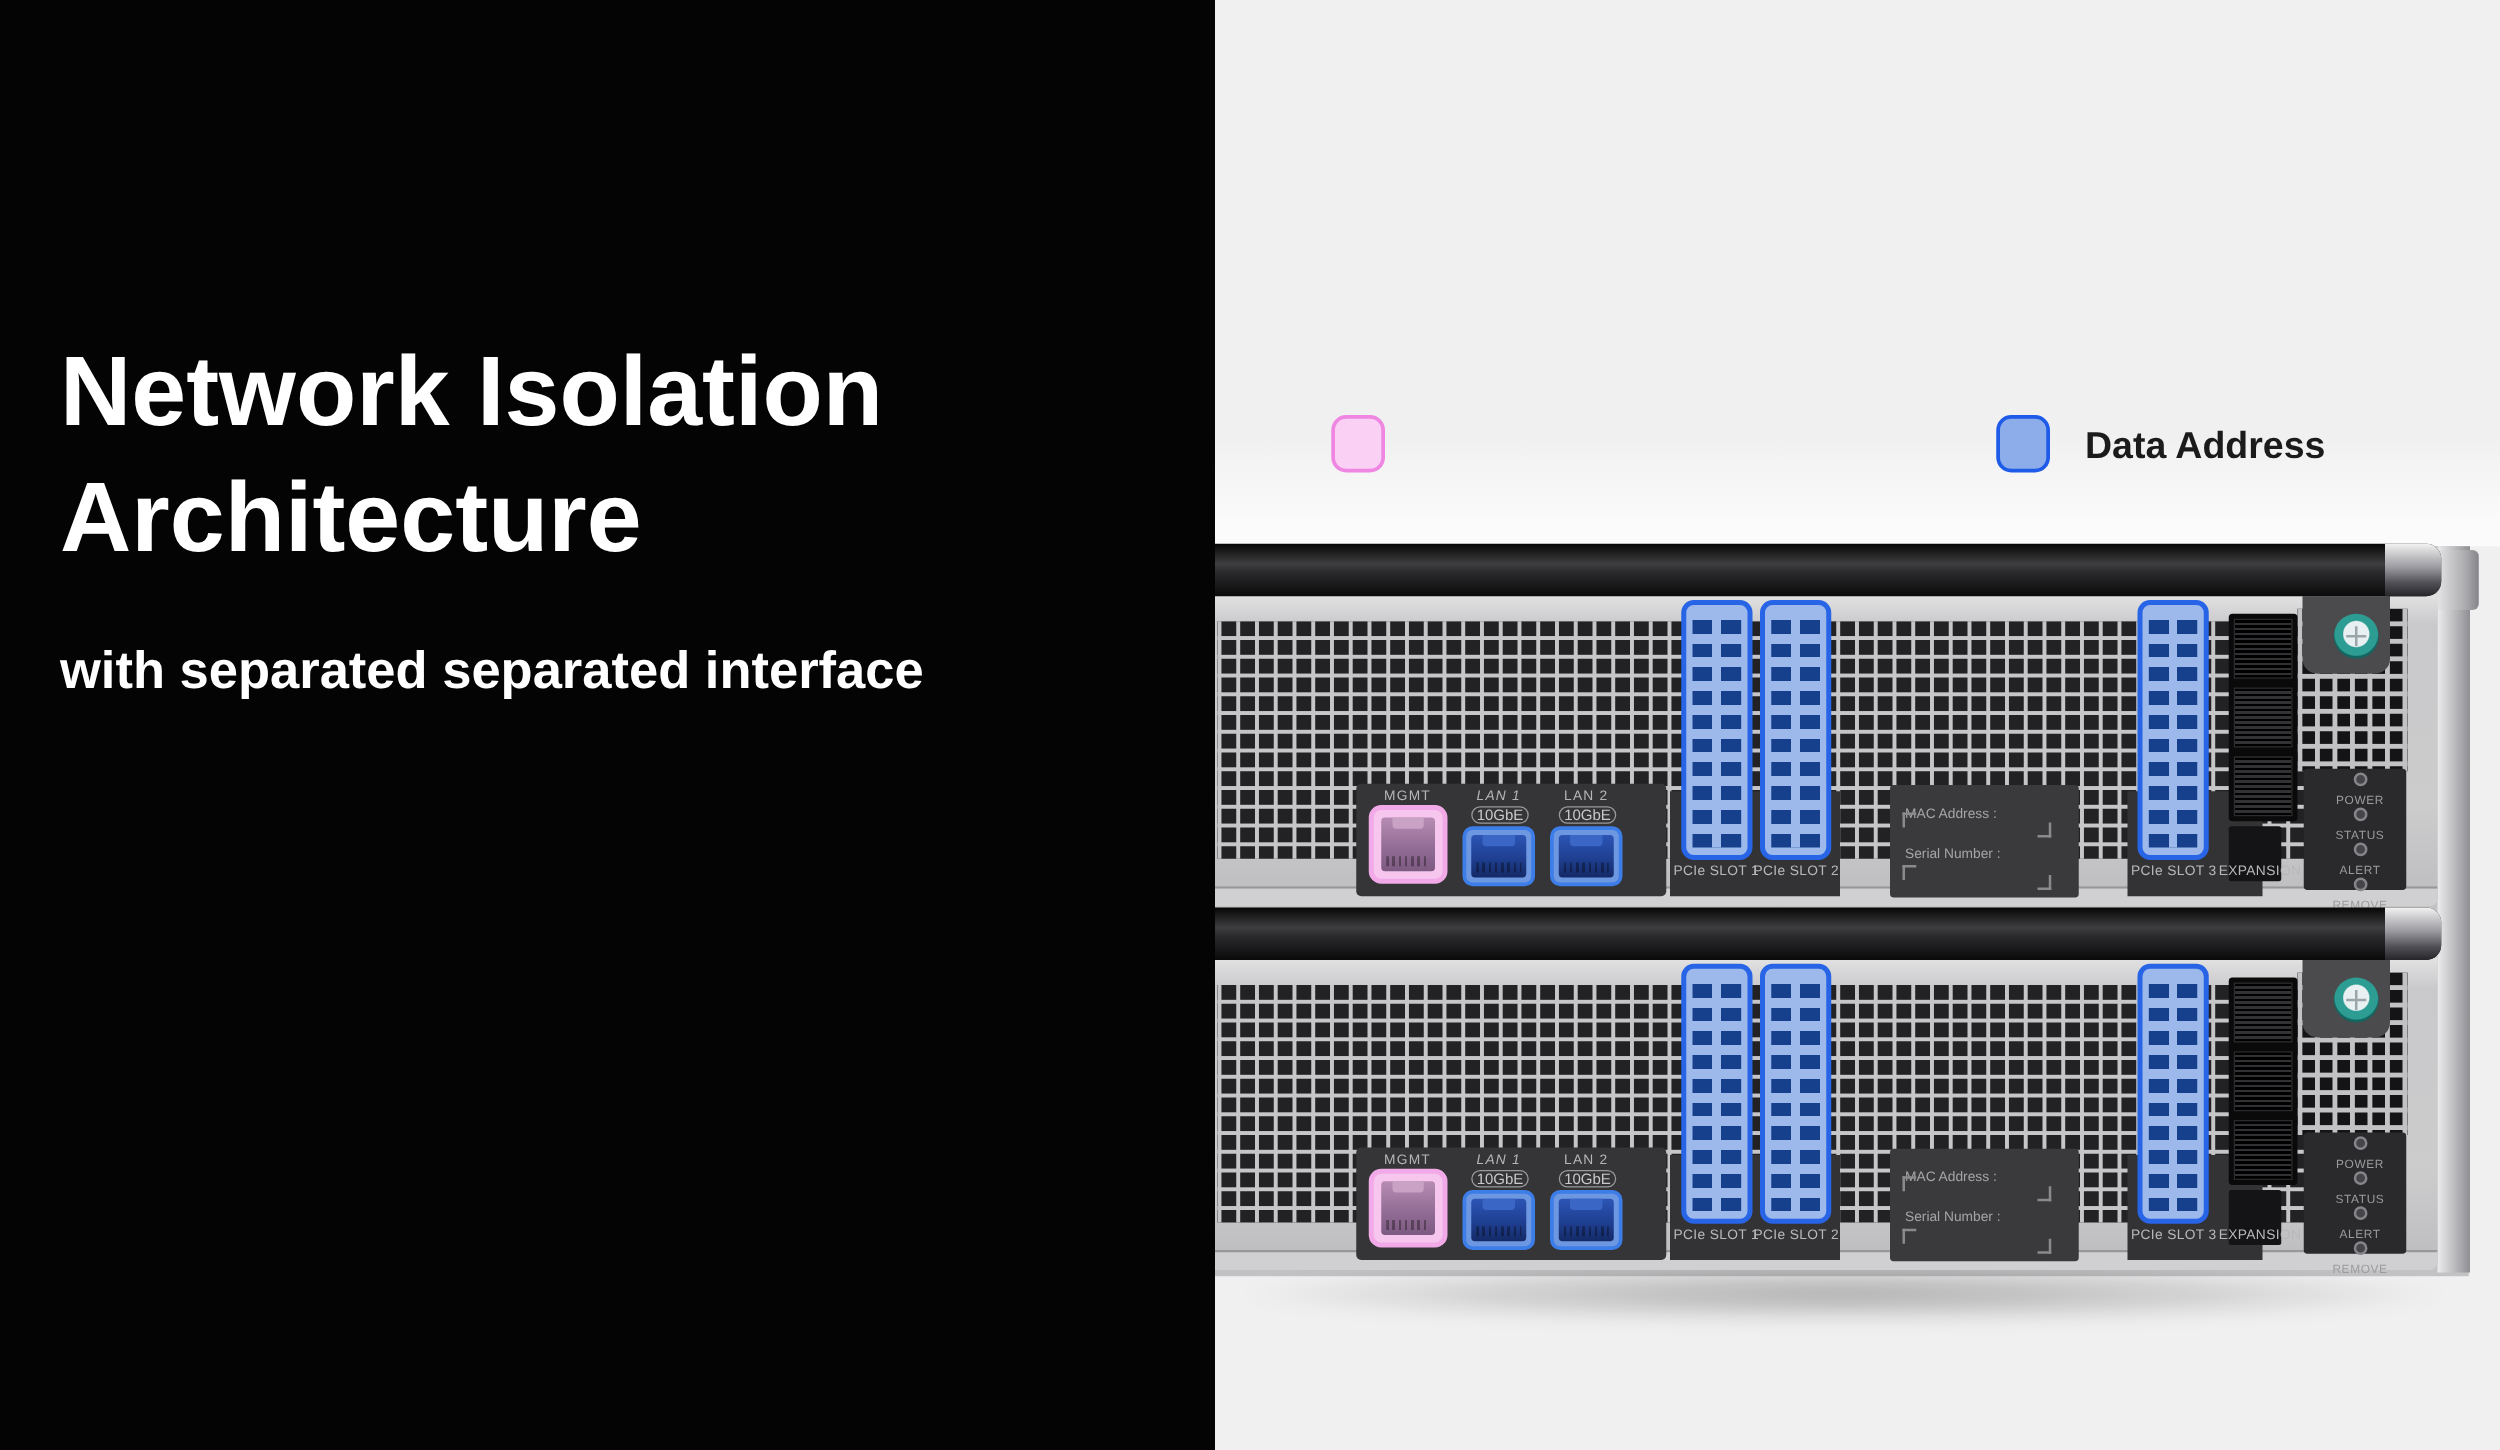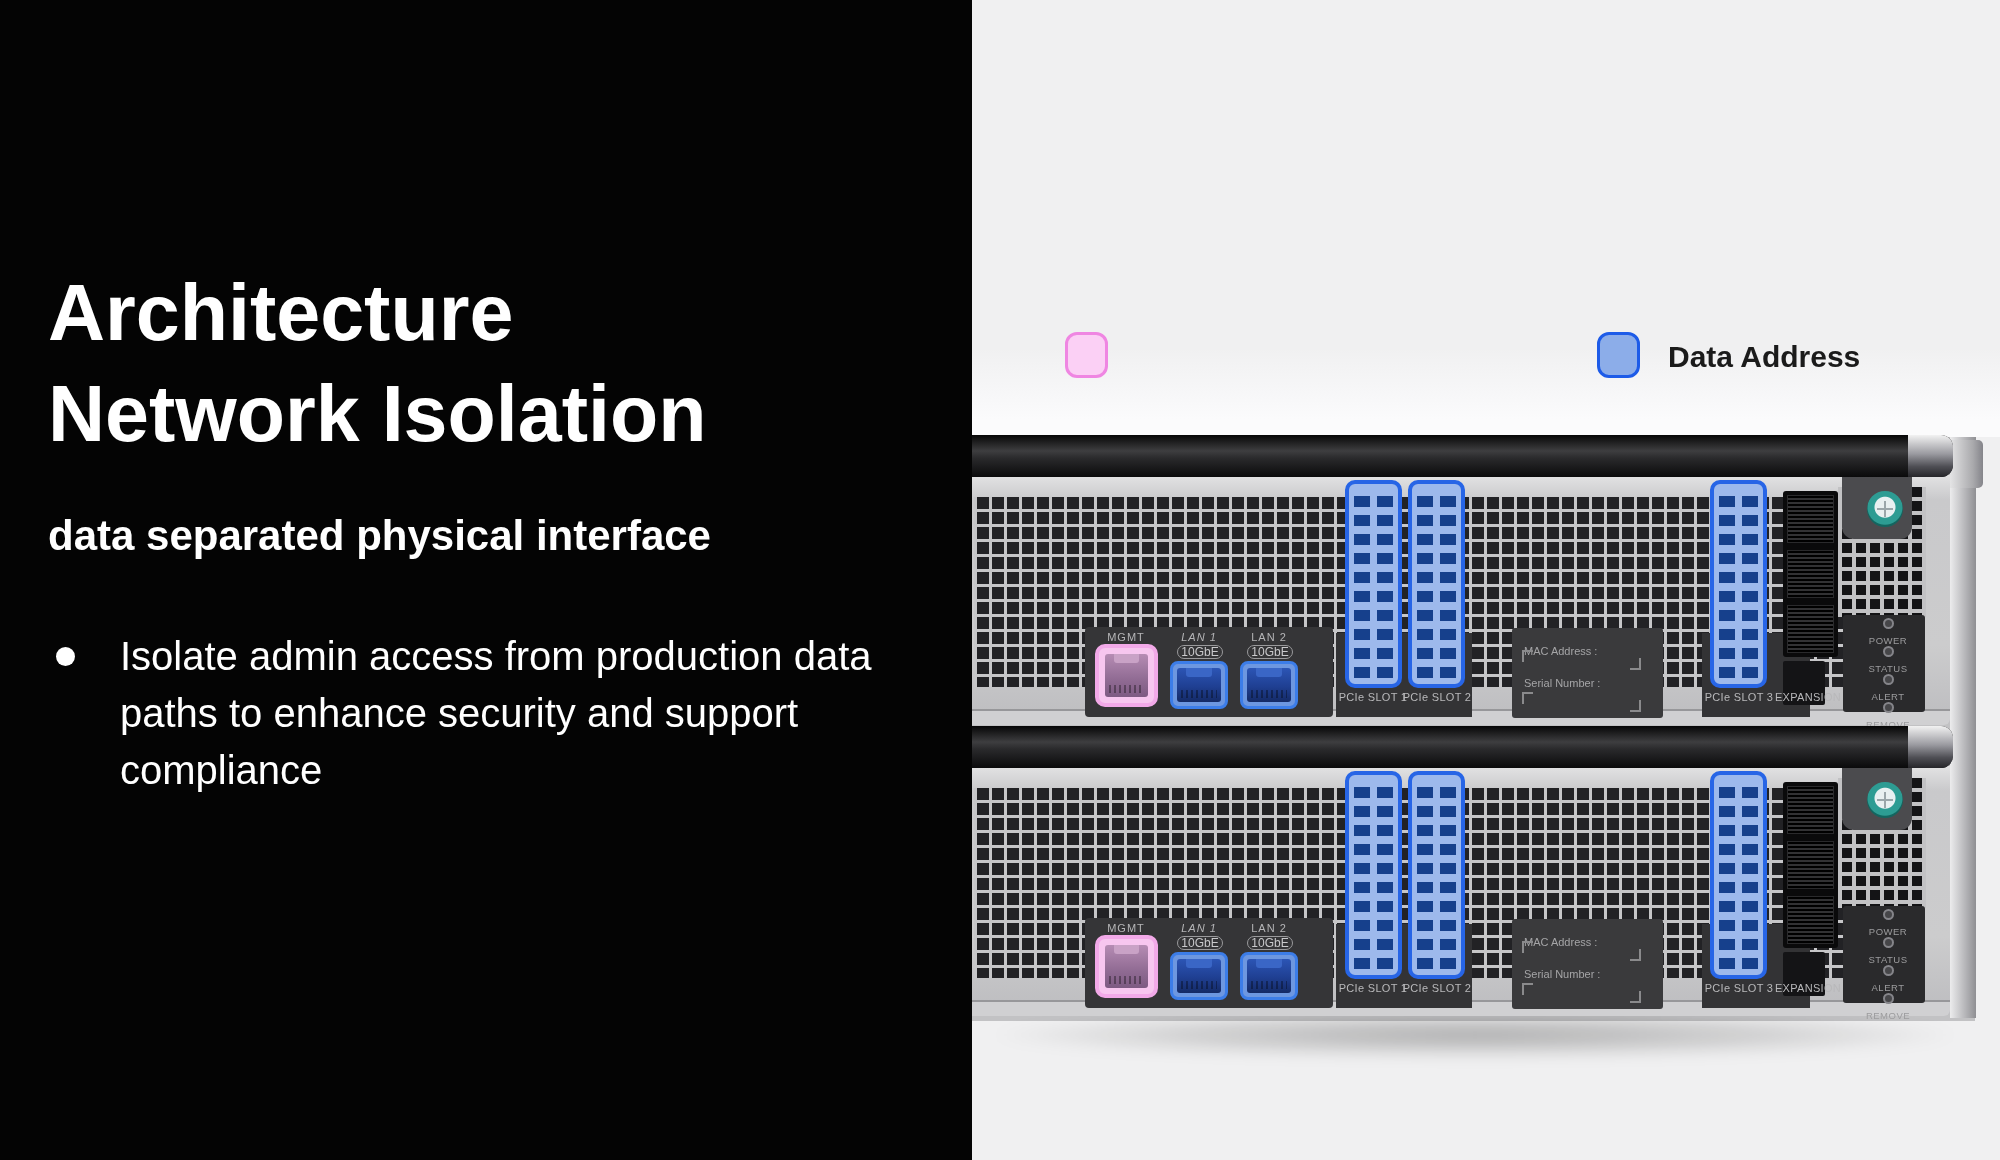--- a/index.html
+++ b/index.html
@@ -309,23 +309,19 @@
         <span class="led-label">REMOVE</span>
       </div>
     </div>
 
     <div class="abs srv-bar"></div>
     <div class="abs bar-cap"></div>
   </div>
 
   <div class="abs left-panel">
     <div class="abs title">
+      <div>Network Isolation</div>
       <div>Architecture</div>
-      <div>Network Isolation</div>
-    </div>
-    <div class="abs subtitle">data separated physical interface</div>
-    <div class="abs bullet-row">
-      <div class="bullet-dot"></div>
-      <div class="bullet-text">Isolate admin access from production data paths to enhance security and support compliance</div>
-    </div>
+    </div>
+    <div class="abs subtitle">with separated separated interface</div>
   </div>
 
 </div>
 
 </body></html>

